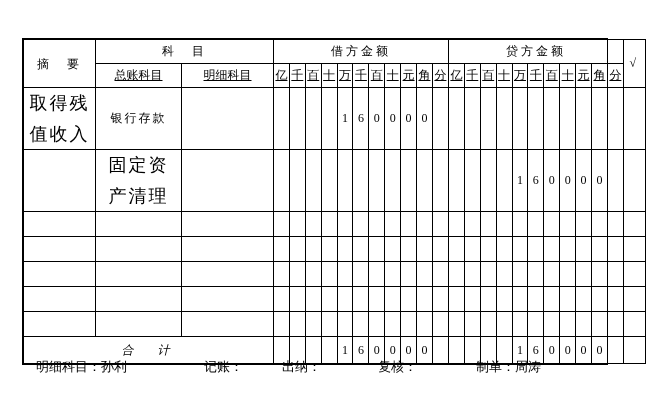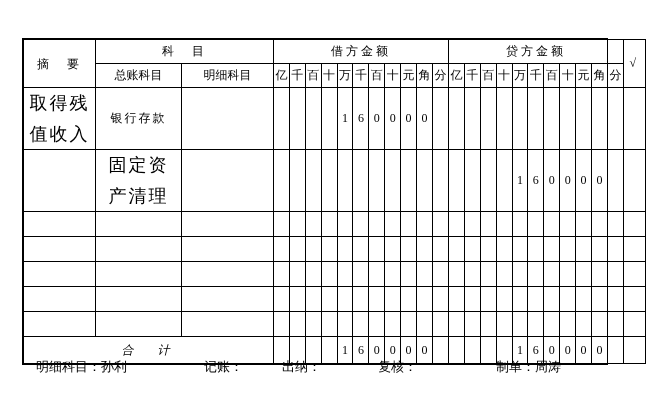--- a/index.html
+++ b/index.html
@@ -51,20 +51,21 @@
     vertical-align: middle;
   }
   .hdr-main {
     height: 24px;
     font-size: 13px;
     letter-spacing: 3px;
   }
   .hdr-sub {
     height: 24px;
     font-size: 12px;
+    text-decoration: underline;
   }
   .digit-col {
     width: 18px;
     font-size: 11px;
   }
   .body-row td {
     height: 24px;
   }
   .tall-row td {
     height: 42px;
@@ -126,21 +127,21 @@
     font-size: 13px;
   }
   .footer .f-item {
     position: absolute;
     white-space: nowrap;
   }
   .f1 { left: 36px; }
   .f2 { left: 204px; }
   .f3 { left: 282px; }
   .f4 { left: 378px; }
-  .f5 { left: 496px; }
+  .f5 { left: 476px; }
   .cellline { display: block; }
 </style>
 </head>
 <body>
 
 <div class="page">
 
 
   <div class="voucher">
     <table class="v">

